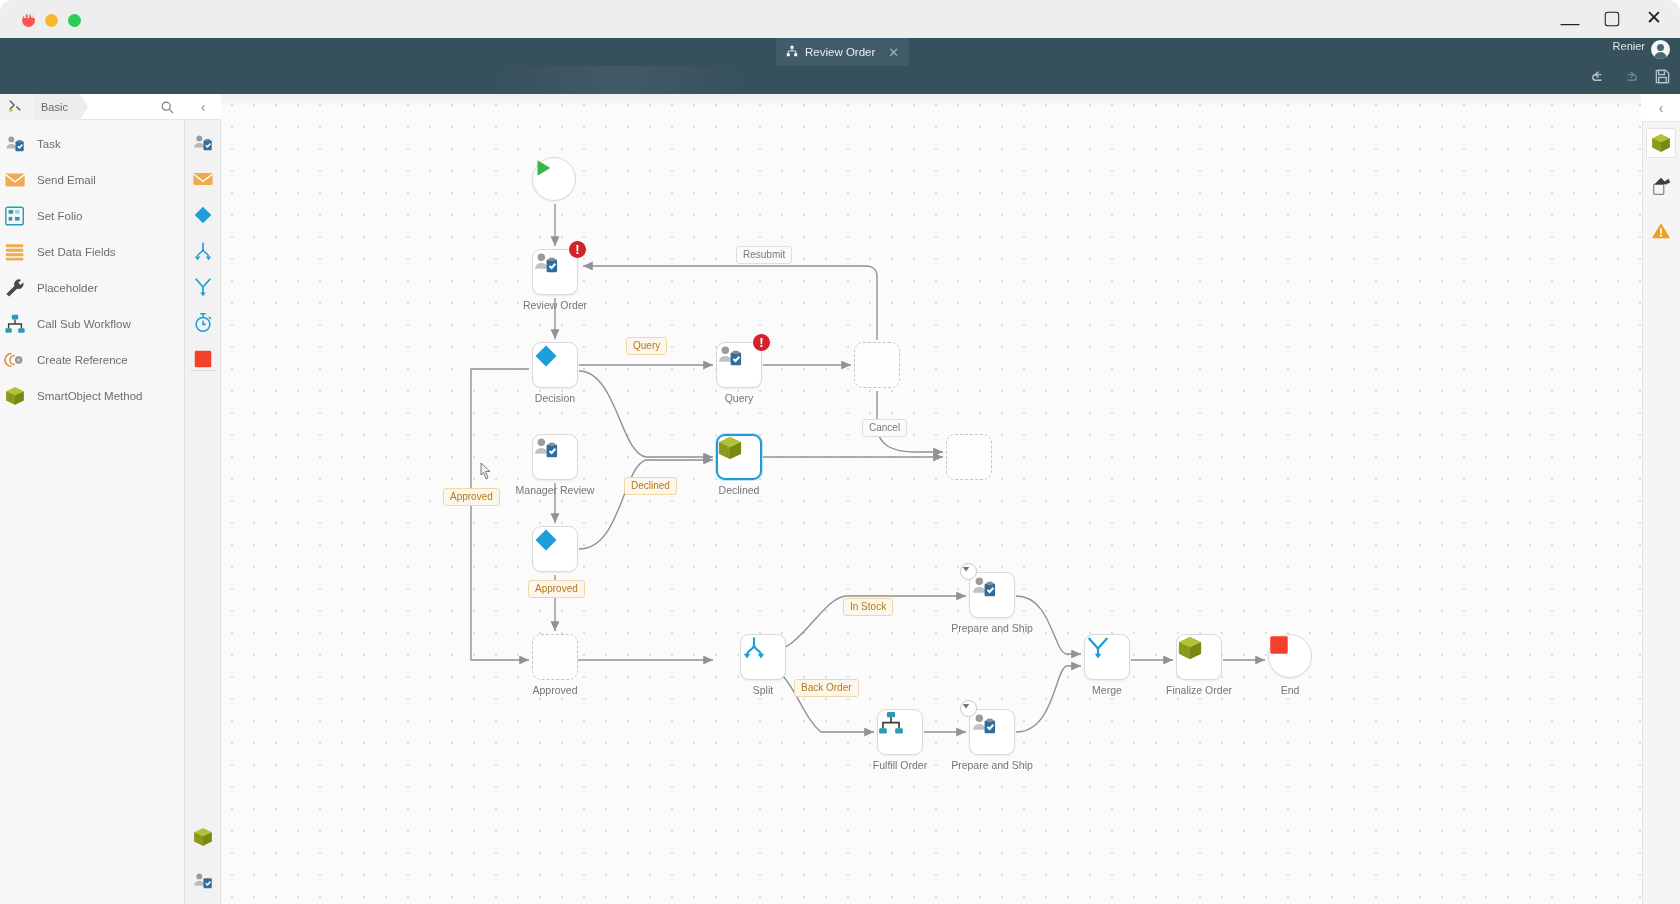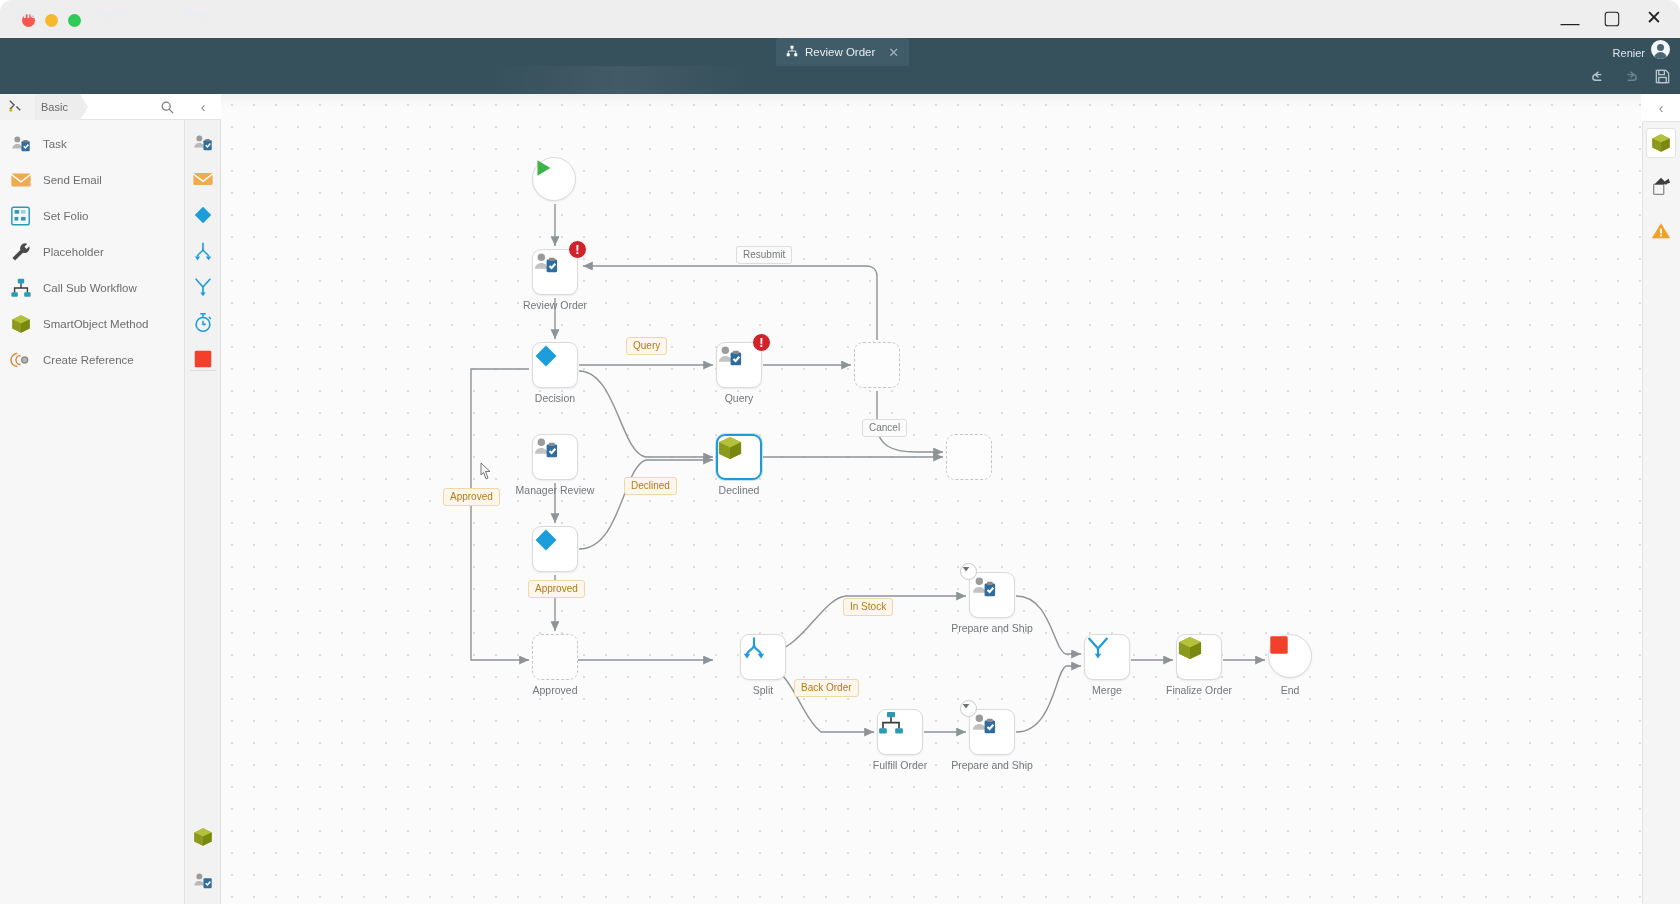--- a/index.html
+++ b/index.html
@@ -62,21 +62,21 @@
   }
   .menu-item.file { font-weight: bold; padding-left: 16px; padding-right: 44px; }
   .menu-item.home { padding-right: 44px; }
 
   .ribbon-gloss {
     position: absolute; left: 490px; top: 66px; width: 260px; height: 28px;
     background: linear-gradient(90deg, rgba(255,255,255,0) 0%, rgba(255,255,255,0.06) 50%, rgba(255,255,255,0) 100%);
   }
   .user-area {
     position: absolute; right: 10px; top: 40px;
-    display: flex; align-items: flex-end; gap: 6px;
+    display: flex; align-items: flex-start; gap: 6px;
   }
   .user-name { color: #dfe8ed; font-size: 11px; }
   .avatar {
     width: 19px; height: 19px; border-radius: 50%;
     background: #f3f6f7; position: relative; overflow: hidden;
   }
   .avatar::before {
     content: ''; position: absolute; left: 6px; top: 3.5px;
     width: 7px; height: 7px; border-radius: 50%; background: #4a6674;
   }
@@ -110,21 +110,21 @@
     content: ''; position: absolute; right: -8px; top: 0;
     border-left: 8px solid #ededed;
     border-top: 13px solid transparent; border-bottom: 13px solid transparent;
   }
   .crumb-chip.first::after { border-left-color: #f2f2f2; }
   .search-ico { position: absolute; right: 10px; top: 6px; color: #7d7d7d; }
 
   .tool-list { position: absolute; left: 0; top: 126px; width: 185px; }
   .tool-item {
     height: 36px; display: flex; align-items: center; gap: 11px;
-    padding-left: 10px; font-size: 11.5px; color: #6d6d6d;
+    padding-left: 4px; font-size: 11.5px; color: #6d6d6d;
   }
   .tool-item .ico { width: 22px; height: 22px; flex: 0 0 22px; }
   .tool-item .ico svg { display: block; }
 
   
   .collapse-col {
     position: absolute; left: 185px; top: 94px; width: 36px; height: 810px;
     background: #f2f2f2; border-right: 1px solid #dfdfdf;
   }
   .collapse-btn {
@@ -353,20 +353,31 @@
           <rect x="2" y="2.5" width="19" height="19" rx="2" stroke="#2b9bb5" stroke-width="1.6"></rect>
           <rect x="5" y="5.5" width="5" height="4" fill="#2b9bb5"></rect>
           <rect x="12" y="5.5" width="5" height="4" fill="#9bd2de"></rect>
           <rect x="5" y="13" width="4" height="4" fill="#2b9bb5"></rect>
           <rect x="12" y="13" width="5" height="4" fill="#2b9bb5"></rect>
         </svg>
       </span>
       <span>Set Folio</span>
     </div>
 
+    <div class="tool-item">
+      <span class="ico">
+        <svg width="22" height="22" viewBox="0 0 24 24">
+          <rect x="2" y="3.5" width="19" height="3.4" rx="0.8" fill="#eeab4f"></rect>
+          <rect x="2" y="8.4" width="19" height="3.4" rx="0.8" fill="#eeab4f"></rect>
+          <rect x="2" y="13.3" width="19" height="3.4" rx="0.8" fill="#eeab4f"></rect>
+          <rect x="2" y="18.2" width="19" height="3.0" rx="0.8" fill="#eeab4f"></rect>
+        </svg>
+      </span>
+      <span>Set Data Fields</span>
+    </div>
 
     <div class="tool-item">
       <span class="ico">
         <svg width="22" height="22" viewBox="0 0 24 24">
           <path d="M16.5 2.5a5.5 5.5 0 0 0-5.2 7.3L2.6 18.5l2.9 2.9 8.7-8.7a5.5 5.5 0 0 0 6.9-6.9l-3 3-2.4-2.4 3-3a5.5 5.5 0 0 0-2.2-0.9z" fill="#4a4a4a"></path>
         </svg>
       </span>
       <span>Placeholder</span>
     </div>
 
@@ -377,39 +388,39 @@
           <rect x="1.5" y="16.5" width="7" height="5" rx="1" fill="#2b9bb5"></rect>
           <rect x="15.5" y="16.5" width="7" height="5" rx="1" fill="#2b9bb5"></rect>
           <path d="M12 7v5M5 16.5v-4.5h14v4.5" stroke="#3b3b3b" stroke-width="1.5" fill="none"></path>
         </svg>
       </span>
       <span>Call Sub Workflow</span>
     </div>
 
     <div class="tool-item">
       <span class="ico">
+        <svg width="22" height="22" viewBox="0 0 24 24" fill="none" stroke="#d8893c" stroke-width="1.6">
+          <path d="M8 5a7 7 0 0 0 0 14"></path>
+          <path d="M11.5 7a5 5 0 0 0 0 10"></path>
+          <circle cx="16" cy="12" r="3.2" fill="#b9b9b9" stroke="#8c8c8c"></circle>
+        </svg>
+      </span>
+      <span>Create Reference</span>
+    </div>
+
+    <div class="tool-item">
+      <span class="ico">
         <svg width="22" height="22" viewBox="0 0 24 24">
           <path d="M12 2.5L21.5 7v10L12 21.5 2.5 17V7z" fill="#9aa824"></path>
           <path d="M12 2.5L21.5 7 12 11.5 2.5 7z" fill="#b4c13a"></path>
           <path d="M12 11.5v10L2.5 17V7z" fill="#8b9a1e"></path>
           <path d="M12 11.5L21.5 7v10L12 21.5z" fill="#79880f"></path>
         </svg>
       </span>
       <span>SmartObject Method</span>
-    </div>
-
-    <div class="tool-item">
-      <span class="ico">
-        <svg width="22" height="22" viewBox="0 0 24 24" fill="none" stroke="#d8893c" stroke-width="1.6">
-          <path d="M8 5a7 7 0 0 0 0 14"></path>
-          <path d="M11.5 7a5 5 0 0 0 0 10"></path>
-          <circle cx="16" cy="12" r="3.2" fill="#b9b9b9" stroke="#8c8c8c"></circle>
-        </svg>
-      </span>
-      <span>Create Reference</span>
     </div>
   </div>
 
   <div class="collapse-col"></div>
   <div class="collapse-btn">‹</div>
   <div class="mini-sep"></div>
 
   <div class="mini-icons">
     <span class="ico">
       <svg width="22" height="22" viewBox="0 0 24 24">

